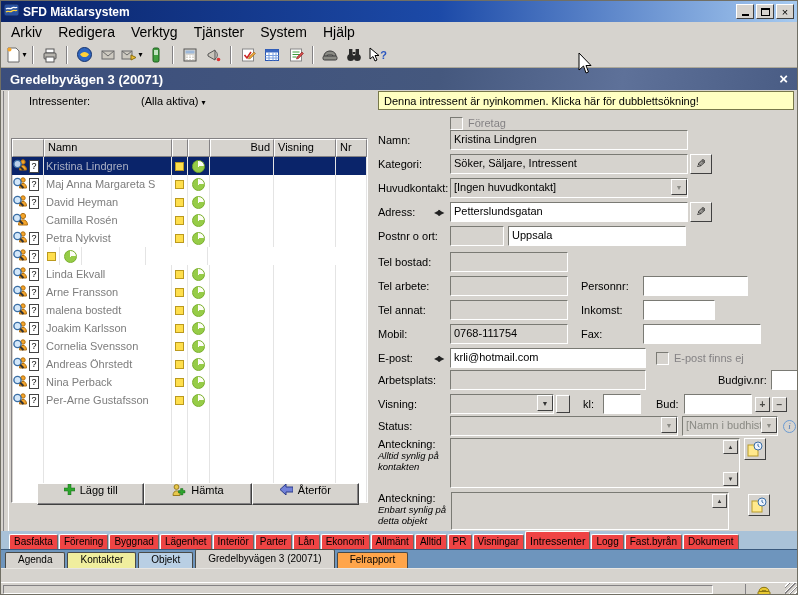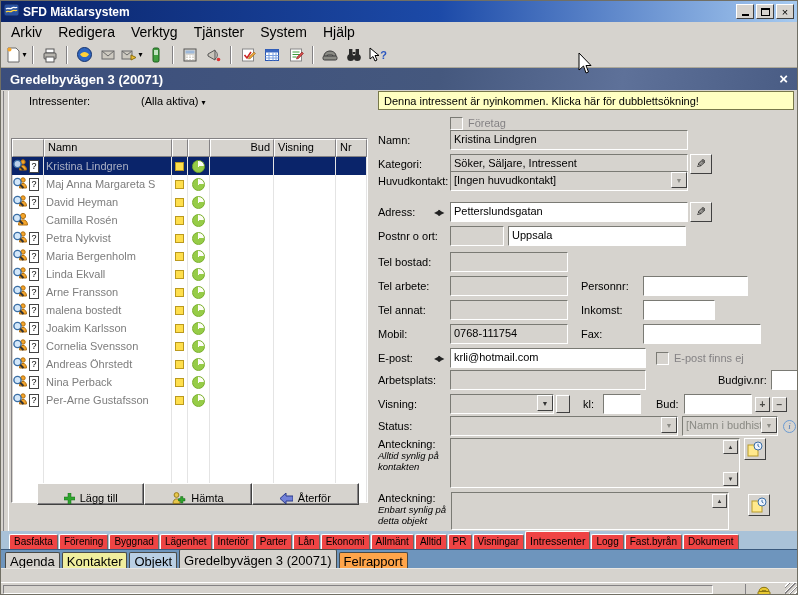--- a/index.html
+++ b/index.html
@@ -47,21 +47,21 @@
   .lrow{display:flex;height:18px;align-items:stretch;}
   .cell{border-right:1px solid #e4e4e4;display:flex;align-items:center;overflow:hidden;}
   .nametxt{font-size:11px;color:#7d7d7d;padding-left:2px;white-space:nowrap;}
   .lrow.sel{background:#0a246a;}
   .lrow.sel .nametxt{color:#aab0c4;}
   .qbox{width:10px;height:13px;background:#fff;border:1px solid #444;font-size:9px;line-height:11px;text-align:center;color:#000;flex:none;}
   .ysq{width:9px;height:9px;background:#ffdf4d;border:1px solid #bb9a1e;margin:auto;}
   .pie{width:13px;height:13px;border-radius:50%;border:1px solid #79af2b;background:conic-gradient(#fdfdf6 0 25%,#96cc47 25% 100%);margin:auto;}
 
   .lbtns{position:absolute;left:36px;top:392px;width:322px;display:flex;}
-  .btn{flex:1;height:22px;background:#d6d3ce;border:1px solid;border-color:#fff #404040 #404040 #fff;box-shadow:-1px -1px 0 #848284 inset;display:flex;align-items:flex-end;justify-content:center;gap:5px;font-size:11px;}
+  .btn{flex:1;height:22px;background:#d6d3ce;border:1px solid;border-color:#fff #404040 #404040 #fff;box-shadow:-1px -1px 0 #848284 inset;display:flex;align-items:flex-start;justify-content:center;gap:5px;font-size:11px;}
 
   
   .rpanel{position:absolute;left:371px;top:0;width:427px;height:440px;overflow:hidden;}
   .notice{position:absolute;left:6px;top:0;width:416px;height:19px;background:#ffffc2;border:1px solid #77774a;font-size:11px;display:flex;align-items:center;padding:0 5px;white-space:nowrap;}
   .frow{position:absolute;left:6px;height:20px;display:flex;align-items:center;font-size:11px;}
   .flabel{width:72px;flex:none;white-space:nowrap;}
   .tb{height:20px;border:1px solid;border-color:#7a7a74 #fff #fff #7a7a74;background:#d6d3ce;font-size:11px;padding:2px 3px;white-space:nowrap;overflow:hidden;}
   .white{background:#fff;}
   .combo{position:relative;}
   .dbtn{position:absolute;right:1px;top:1px;width:16px;height:16px;background:#d6d3ce;border:1px solid;border-color:#fff #404040 #404040 #fff;font-size:7px;display:flex;align-items:center;justify-content:center;color:#333;}
@@ -78,21 +78,21 @@
   .antem{font-style:italic;font-size:9.5px;line-height:11px;}
   .ta{position:absolute;border:1px solid;border-color:#7a7a74 #fff #fff #7a7a74;background:#d6d3ce;}
   .sarrow{position:absolute;right:1px;width:15px;height:14px;background:#d6d3ce;border:1px solid;border-color:#fff #404040 #404040 #fff;font-size:6px;display:flex;align-items:center;justify-content:center;color:#333;}
   .notebtn{position:absolute;width:22px;height:22px;background:#d6d3ce;border:1px solid;border-color:#fff #404040 #404040 #fff;display:flex;align-items:center;justify-content:center;}
 
   
   .tabs1{position:absolute;top:530px;left:0;width:798px;height:18px;background:#a9c2d8;display:flex;align-items:flex-end;padding-left:8px;}
   .tab1{height:15px;background:#ef4444;border:1px solid;border-color:#fff #6a6a66 #6a6a66 #fff;border-bottom:none;border-radius:2px 2px 0 0;font-size:10px;padding:1px 4px;margin-right:1px;white-space:nowrap;}
   .tab1.active{height:18px;padding-top:3px;font-size:10.5px;}
   .tabs2{position:absolute;top:548px;left:0;width:798px;height:19px;background:#6e95bd;border-top:1px solid #39597d;display:flex;align-items:flex-end;padding-left:4px;}
-  .tab2{height:16px;border:1px solid #4a4a46;border-bottom:none;border-radius:2px 2px 0 0;font-size:13px;padding:1px 4px;margin-right:2px;white-space:nowrap;text-align:right;}
+  .tab2{height:16px;border:1px solid #4a4a46;border-bottom:none;border-radius:2px 2px 0 0;font-size:10px;padding:1px 12px;margin-right:2px;white-space:nowrap;text-align:right;}
   .t-agenda{background:#d6d3ce;}
   .t-kontakter{background:#f0ee9e;}
   .t-objekt{background:#b9cfe4;}
   .t-current{background:#d6d3ce;height:19px;padding-top:3px;}
   .t-fel{background:#ffa54a;}
   .gapstrip{position:absolute;top:567px;left:0;width:798px;height:14px;background:#d6d3ce;border-top:1px solid #e8e6e2;}
   .statusbar{position:absolute;top:581px;left:0;width:798px;height:13px;background:#d6d3ce;border-top:1px solid #fff;}
   .sp1{position:absolute;left:2px;top:2px;width:710px;height:9px;border:1px solid;border-color:#848284 #fff #fff #848284;}
   .sp2{position:absolute;left:744px;top:1px;width:36px;height:11px;display:flex;align-items:center;justify-content:center;border-left:1px solid #848284;}
   .grip{position:absolute;right:1px;bottom:1px;width:13px;height:11px;background:repeating-linear-gradient(135deg,transparent 0 2px,#fff 2px 3px,#848284 3px 4px);}
@@ -377,23 +377,20 @@
       </div>
       <div class="lrow">
         <span class="cell c0">
             <svg width="17" height="16">
               <circle cx="11" cy="4" r="2.2" fill="#f5a52b" stroke="#b06f10"></circle>
               <path d="M7.5 12c0-3 1.6-4.6 3.5-4.6s3.5 1.6 3.5 4.6z" fill="#f5a52b" stroke="#b06f10"></path>
               <circle cx="5.5" cy="6" r="3.6" fill="#cfe6fa" fill-opacity="0.9" stroke="#3a6ea5" stroke-width="1.4"></circle>
               <line x1="8.2" y1="8.7" x2="11.5" y2="12" stroke="#333" stroke-width="2"></line>
             </svg>
             <span class="qbox">?</span>
-          </span>
-        <span class="cell c1">
-            <span class="nametxt">Maria Bergenholm</span>
           </span>
         <span class="cell c2">
             <span class="ysq"></span>
           </span>
         <span class="cell c3">
             <span class="pie"></span>
           </span>
         <span class="cell c4"></span>
           <span class="cell c5"></span>
           <span class="cell c6"></span>
@@ -676,21 +673,21 @@
       </div>
 
       <div class="frow" style="top:63px;">
         <span class="flabel">Kategori:</span>
         <span class="tb" style="width:238px;">Söker, Säljare, Intressent</span>
         <span class="pbtn">
             <span>✎</span>
           </span>
       </div>
 
-      <div class="frow" style="top:80px;">
+      <div class="frow" style="top:87px;">
         <span class="flabel">Huvudkontakt:</span>
         <span class="combo" style="width:238px;">
             <span class="tb" style="width:238px;display:block;">[Ingen huvudkontakt]</span>
             <span class="dbtn dis">▼</span>
           </span>
       </div>
 
       <div class="frow" style="top:111px;">
         <span class="flabel">Adress:</span>
         <span class="navarr">◀▶</span>

